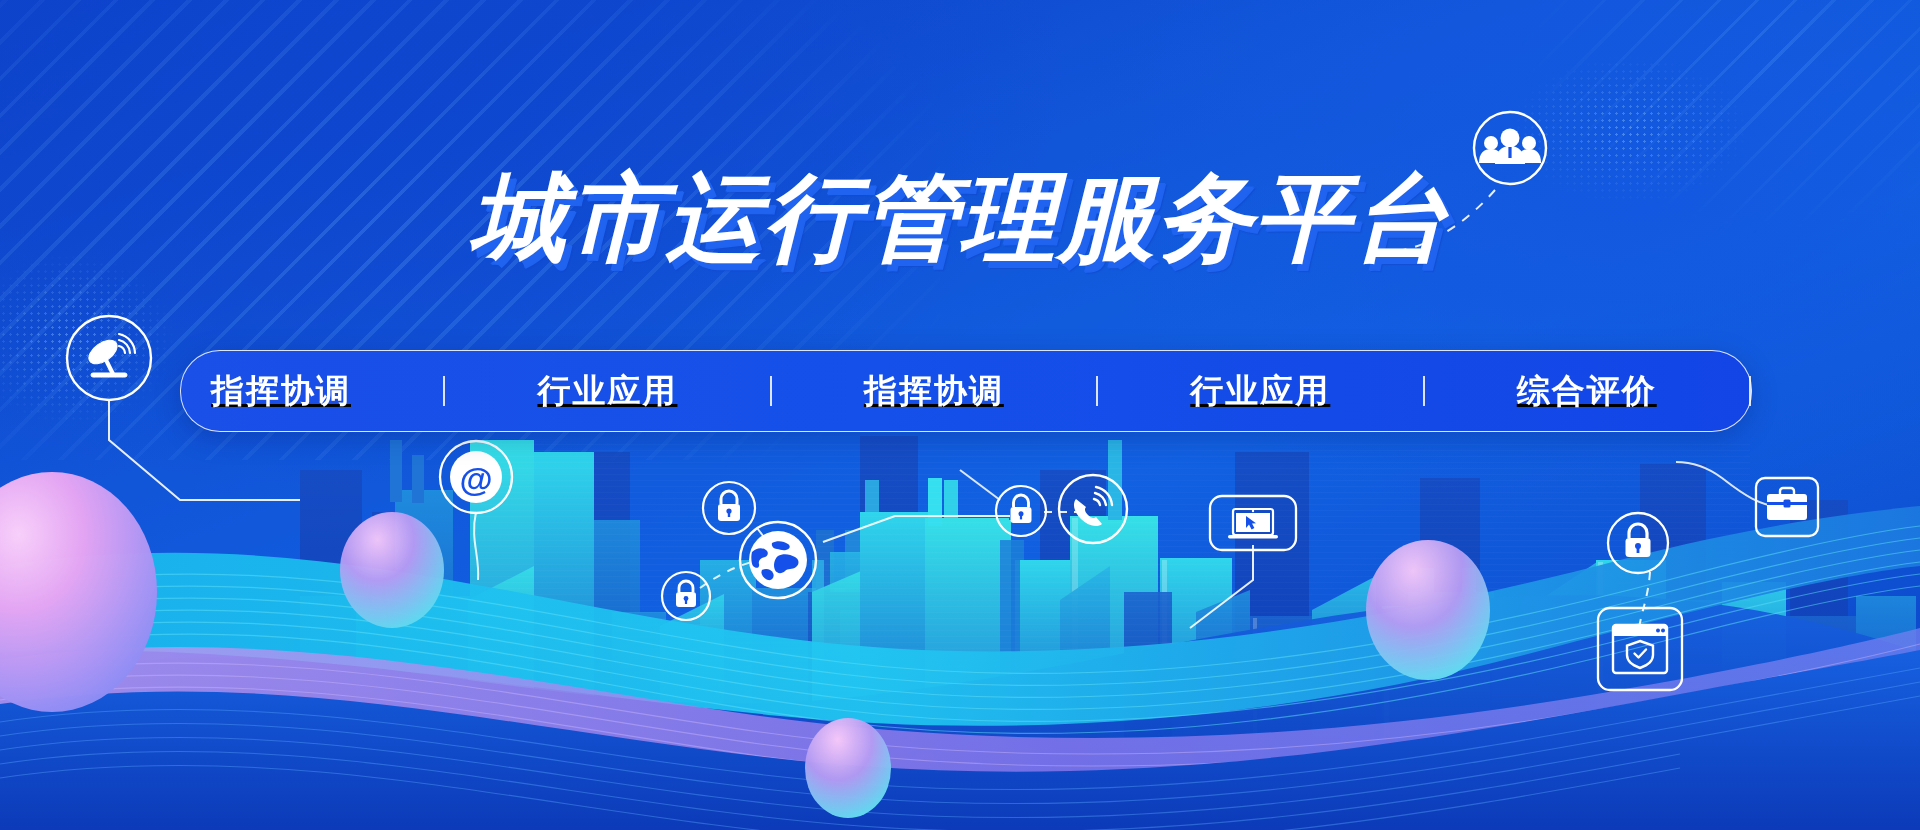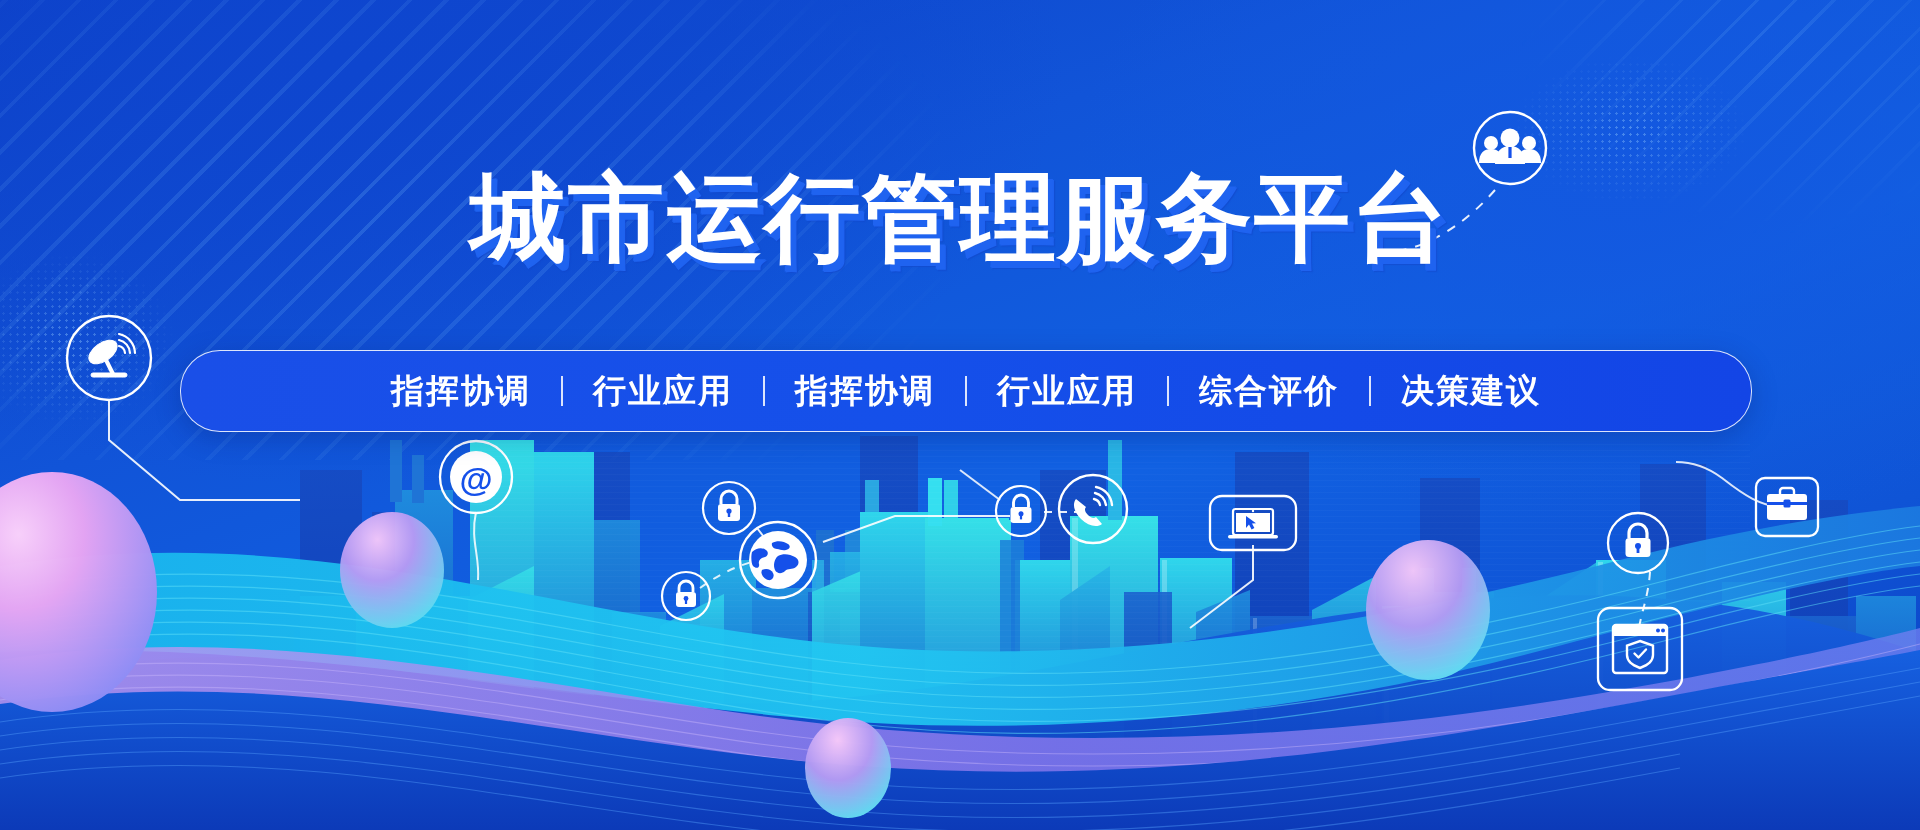--- a/index.html
+++ b/index.html
@@ -69,35 +69,37 @@
     display: inline-block;
     font-size: 96px;
     font-weight: bold;
     letter-spacing: 2px;
     color: #ffffff;
     line-height: 1.05;
     text-shadow:
        5px 6px 0 #1f63f0,
        6px 7px 0 #1f63f0,
        7px 8px 1px rgba(18,70,200,0.55);
+    font-style: italic;
   }
 
   
   .nav-pill {
     position: absolute;
     left: 180px; top: 350px;
     width: 1570px; height: 80px;
     border-radius: 40px;
     background: linear-gradient(90deg, #1a4fe8 0%, #1550ea 45%, #1345e6 100%);
     border: 1.5px solid rgba(255,255,255,0.85);
     box-shadow: 0 6px 26px rgba(6,30,110,0.28);
     display: flex;
     align-items: center;
-    justify-content: center;
+    justify-content: space-between;
     z-index: 31;
+    text-decoration: underline;
   }
   .nav-item {
     color: #ffffff;
     font-size: 33px;
     font-weight: bold;
     letter-spacing: 2px;
     padding: 0 30px;
     white-space: nowrap;
     cursor: pointer;
   }
@@ -509,16 +511,15 @@
       <div class="nav-item">指挥协调</div>
       <div class="nav-sep"></div>
       <div class="nav-item">行业应用</div>
       <div class="nav-sep"></div>
       <div class="nav-item">指挥协调</div>
       <div class="nav-sep"></div>
       <div class="nav-item">行业应用</div>
       <div class="nav-sep"></div>
       <div class="nav-item">综合评价</div>
       <div class="nav-sep"></div>
-      <div class="nav-item">决策建议</div>
     </div>
 
 </div>
 
 </body></html>

